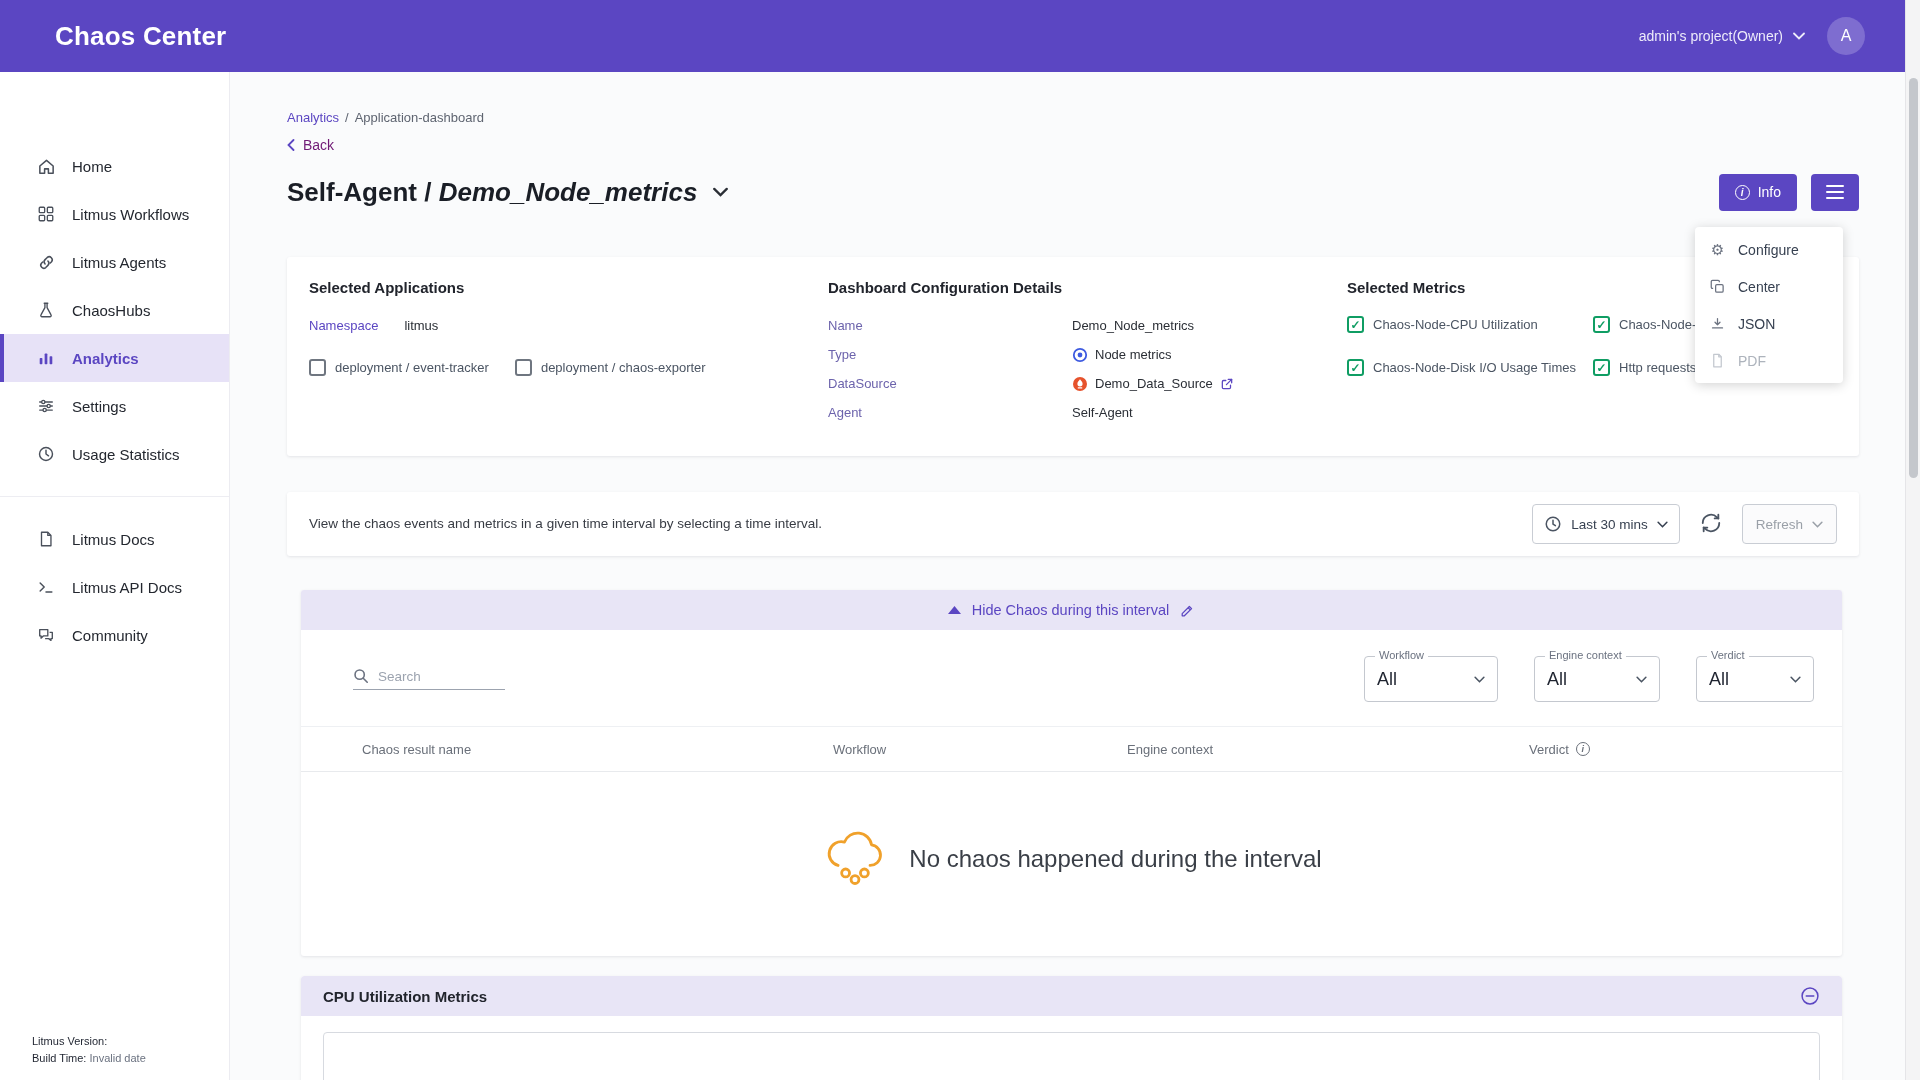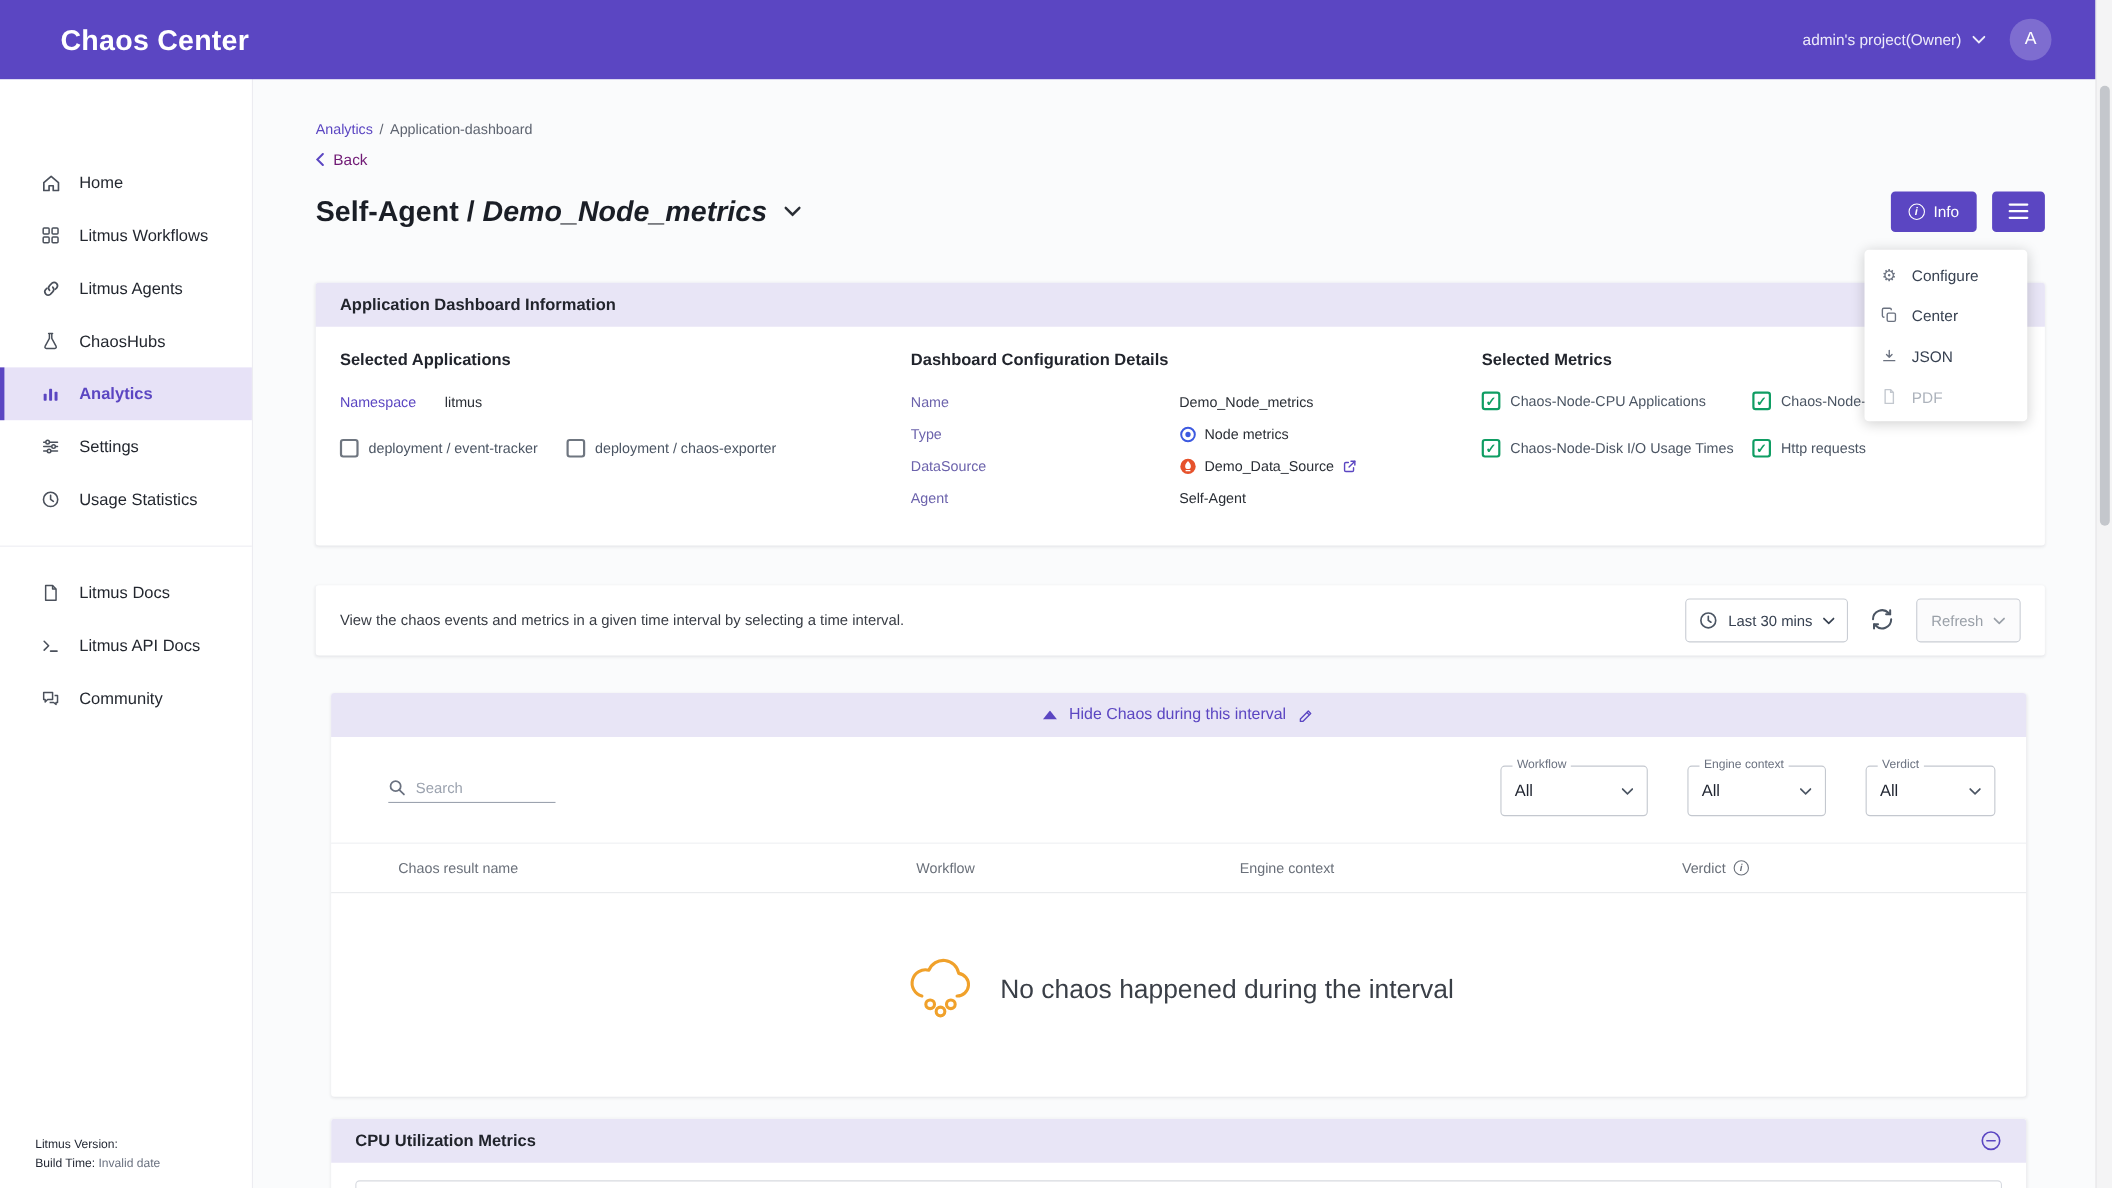--- a/index.html
+++ b/index.html
@@ -90,21 +90,21 @@
   .pencil { color:#5B46C2; display:flex; cursor:pointer; }
 
   .filter-row { display:flex; align-items:center; padding:26px 28px 0 52px; }
   .search-box { display:flex; align-items:center; gap:9px; width:152px; border-bottom:1px solid #9CA3AF; padding-bottom:5px; }
   .search-box .ic { color:#6B7280; display:flex; }
   .search-box input { border:none; outline:none; width:110px; font-size:13.5px; font-family:inherit; color:#111; background:transparent; }
   .search-box input::placeholder { color:#9CA3AF; }
   .filters { margin-left:auto; display:flex; gap:36px; }
   .filter { position:relative; height:46px; border:1px solid #C4C8CF; border-radius:4px; display:flex; align-items:center; padding:0 12px; cursor:pointer; background:#fff; }
   .filter .flabel { position:absolute; top:-8px; left:10px; background:#fff; padding:0 4px; font-size:11px; color:#6B7280; }
-  .filter .fvalue { font-size:15px; color:#1F2430; }
+  .filter .fvalue { font-size:18px; color:#1F2430; }
   .filter .chev { margin-left:auto; color:#4B5563; }
   .filter.w-workflow { width:134px; }
   .filter.w-engine { width:126px; }
   .filter.w-verdict { width:118px; }
 
   .table-head { margin-top:24px; height:46px; display:grid; grid-template-columns:471px 294px 402px 1fr; padding-left:61px; align-items:center; border-top:1px solid #EEF0F3; border-bottom:1px solid #E8EAED; font-size:13px; color:#6A707A; }
   .th { display:flex; align-items:center; gap:7px; }
   .th .icircle { width:14px; height:14px; font-size:9px; color:#6A707A; cursor:pointer; }
 
   .empty-state { display:flex; align-items:center; justify-content:center; gap:20px; padding:54px 0 64px 0; }
@@ -314,21 +314,20 @@
           <svg width="15" height="15" viewBox="0 0 24 24" fill="none" stroke="currentColor" stroke-width="2" stroke-linejoin="round">
             <path d="M6 2h8l4 4v16H6z"></path>
             <path d="M14 2v4h4"></path>
           </svg>
         </span>
       <span>PDF</span>
     </div>
   </div>
 
   <section class="card info-card">
-    <div class="card-head">Application Dashboard Information</div>
     <div class="info-body">
 
       <div>
         <div class="col-title">Selected Applications</div>
         <div class="ns-row">
           <span class="ns-label">Namespace</span>
           <span class="ns-value">litmus</span>
         </div>
         <div class="app-checks">
           <label class="check-item">
@@ -384,21 +383,21 @@
           <span class="kv-label">Agent</span>
           <span class="kv-value">Self-Agent</span>
         </div>
       </div>
 
       <div>
         <div class="col-title">Selected Metrics</div>
         <div class="metrics-grid">
           <label class="check-item">
             <span class="cb checked"></span>
-            <span>Chaos-Node-CPU Applications</span>
+            <span>Chaos-Node-CPU Utilization</span>
           </label>
           <label class="check-item">
             <span class="cb checked"></span>
             <span>Chaos-Node-Disk I/O Usage R/W</span>
           </label>
           <label class="check-item">
             <span class="cb checked"></span>
             <span>Chaos-Node-Disk I/O Usage Times</span>
           </label>
           <label class="check-item">

